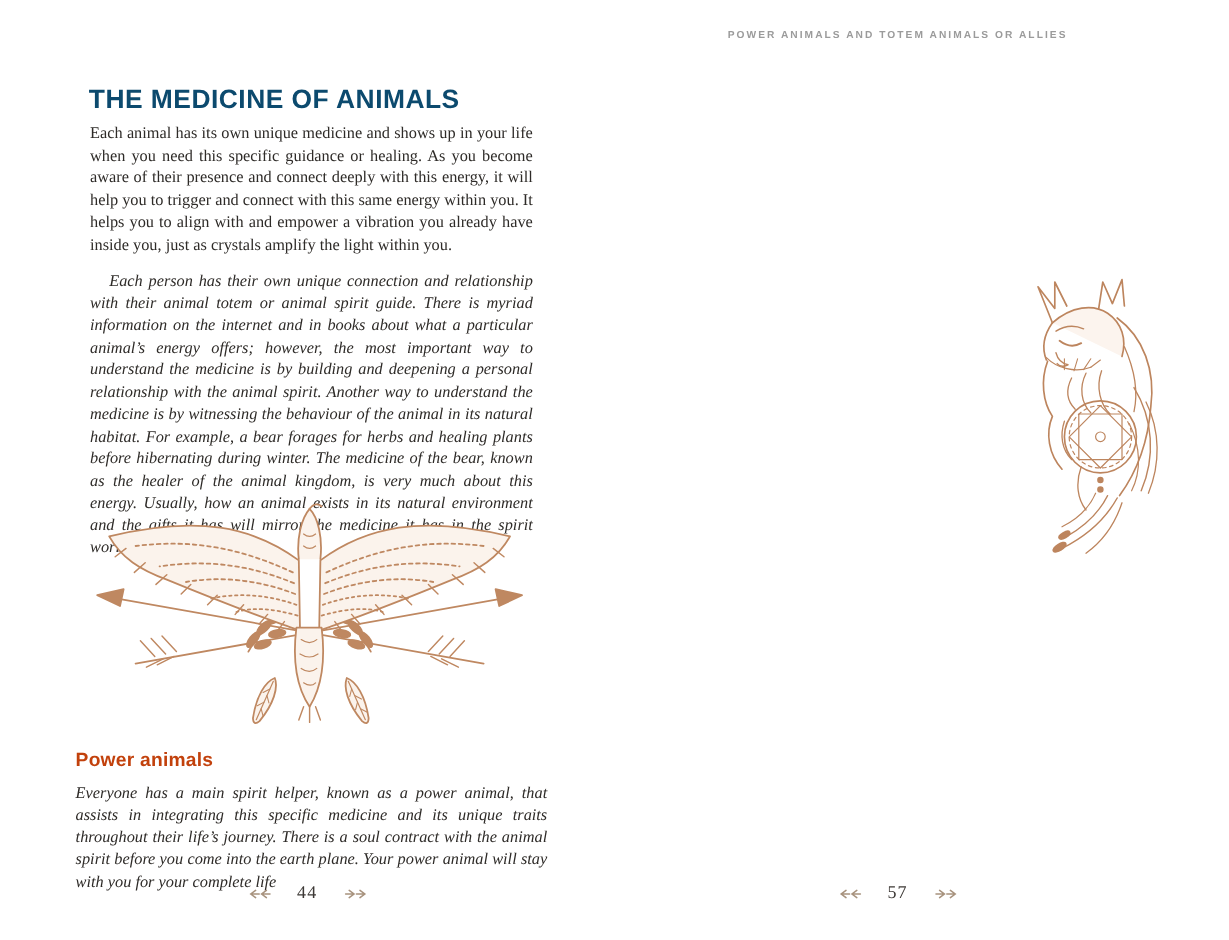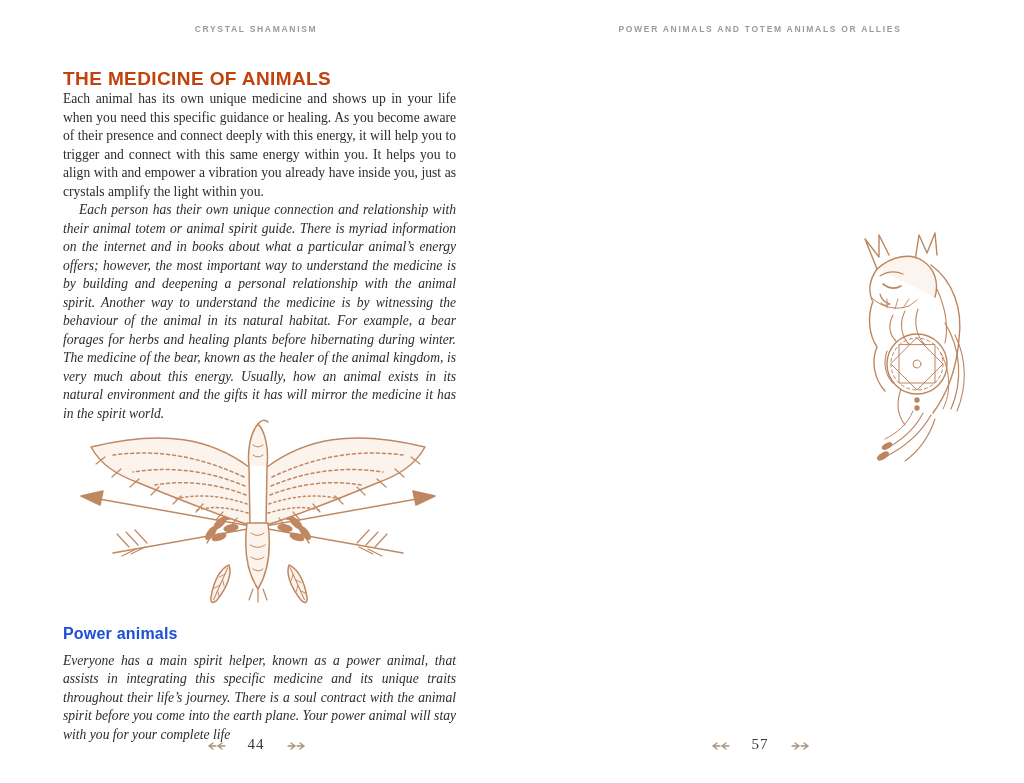--- a/index.html
+++ b/index.html
@@ -2,63 +2,62 @@
 <html><head>
 <meta charset="utf-8">
 <style>
   html,body{margin:0;padding:0;}
   body{
     width:1024px;height:783px;background:#ffffff;position:relative;
     font-family:"Liberation Serif", serif;color:#2e2b28;overflow:hidden;
   }
   .page{position:absolute;top:0;height:783px;width:512px;}
   .page-left{left:0;}
-  .page-right{left:504px;}
+  .page-right{left:492px;}
 
   .running-head{
     position:absolute;top:24px;left:0;right:0;text-align:center;
     font-family:"Liberation Sans", sans-serif;font-size:8.5px;font-weight:bold;
     letter-spacing:1.7px;color:#9b9b9b;
   }
   .chapter-title{
-    position:absolute;left:63px;top:55px;width:400px;
-    font-family:"Liberation Sans", sans-serif;font-size:19px;font-weight:bold;
-    letter-spacing:0.4px;color:#c2410c;
+    position:absolute;left:74px;top:55px;width:400px;
+    font-family:"Liberation Sans", sans-serif;font-size:22px;font-weight:bold;
+    letter-spacing:0.4px;color:#0c4a6e;
   }
   .body-copy{
     font-size:13.6px;line-height:18.5px;text-align:justify;text-align-last:left;
     hyphens:none;-webkit-hyphens:none;
   }
   .lp-body{position:absolute;left:63px;top:90px;width:393px;}
-  .lp-body p{margin:0;}
+  .lp-body p{margin:12px;}
   .lp-body p.indented{text-indent:16px;font-style:italic;}
 
   .section-head{
     font-family:"Liberation Sans", sans-serif;font-weight:bold;
-    font-size:16px;color:#1d4ed8;letter-spacing:0.2px;
+    font-size:16px;color:#c2410c;letter-spacing:0.2px;
   }
   .lp-section-head{position:absolute;left:63px;top:612px;}
   .lp-section-para{position:absolute;left:63px;top:638px;width:393px;font-style:italic;}
 
   .eagle-art{position:absolute;left:61px;top:419px;width:394px;height:194px;}
   .owl-art{position:absolute;left:843px;top:231px;width:152px;height:237px;}
 
   .folio{
     position:absolute;top:736px;left:0;right:0;text-align:center;
     font-size:15px;color:#3c3835;
   }
   .folio .num{display:inline-block;margin:0 22px;letter-spacing:1px;}
   .folio svg{vertical-align:middle;}
 </style>
 </head>
 <body>
 
 <section class="page page-left">
 
-  <div class="running-head">CRYSTAL SHAMANISM</div>
 
   <h1 class="chapter-title">THE MEDICINE OF ANIMALS</h1>
 
   <div class="lp-body body-copy">
     <p>Each animal has its own unique medicine and shows up in your life when you need this specific guidance or healing. As you become aware of their presence and connect deeply with this energy, it will help you to trigger and connect with this same energy within you. It helps you to align with and empower a vibration you already have inside you, just as crystals amplify the light within you.</p>
     <p class="indented">Each person has their own unique connection and relationship with their animal totem or animal spirit guide. There is myriad information on the internet and in books about what a particular animal’s energy offers; however, the most important way to understand the medicine is by building and deepening a personal relationship with the animal spirit. Another way to understand the medicine is by witnessing the behaviour of the animal in its natural habitat. For example, a bear forages for herbs and healing plants before hibernating during winter. The medicine of the bear, known as the healer of the animal kingdom, is very much about this energy. Usually, how an animal exists in its natural environment and the gifts it has will mirror the medicine it has in the spirit world.</p>
   </div>
 
   <svg class="eagle-art" viewBox="0 0 394 194" fill="none">
     <g stroke="#bf8861" stroke-width="1.5" stroke-linecap="round" stroke-linejoin="round">

